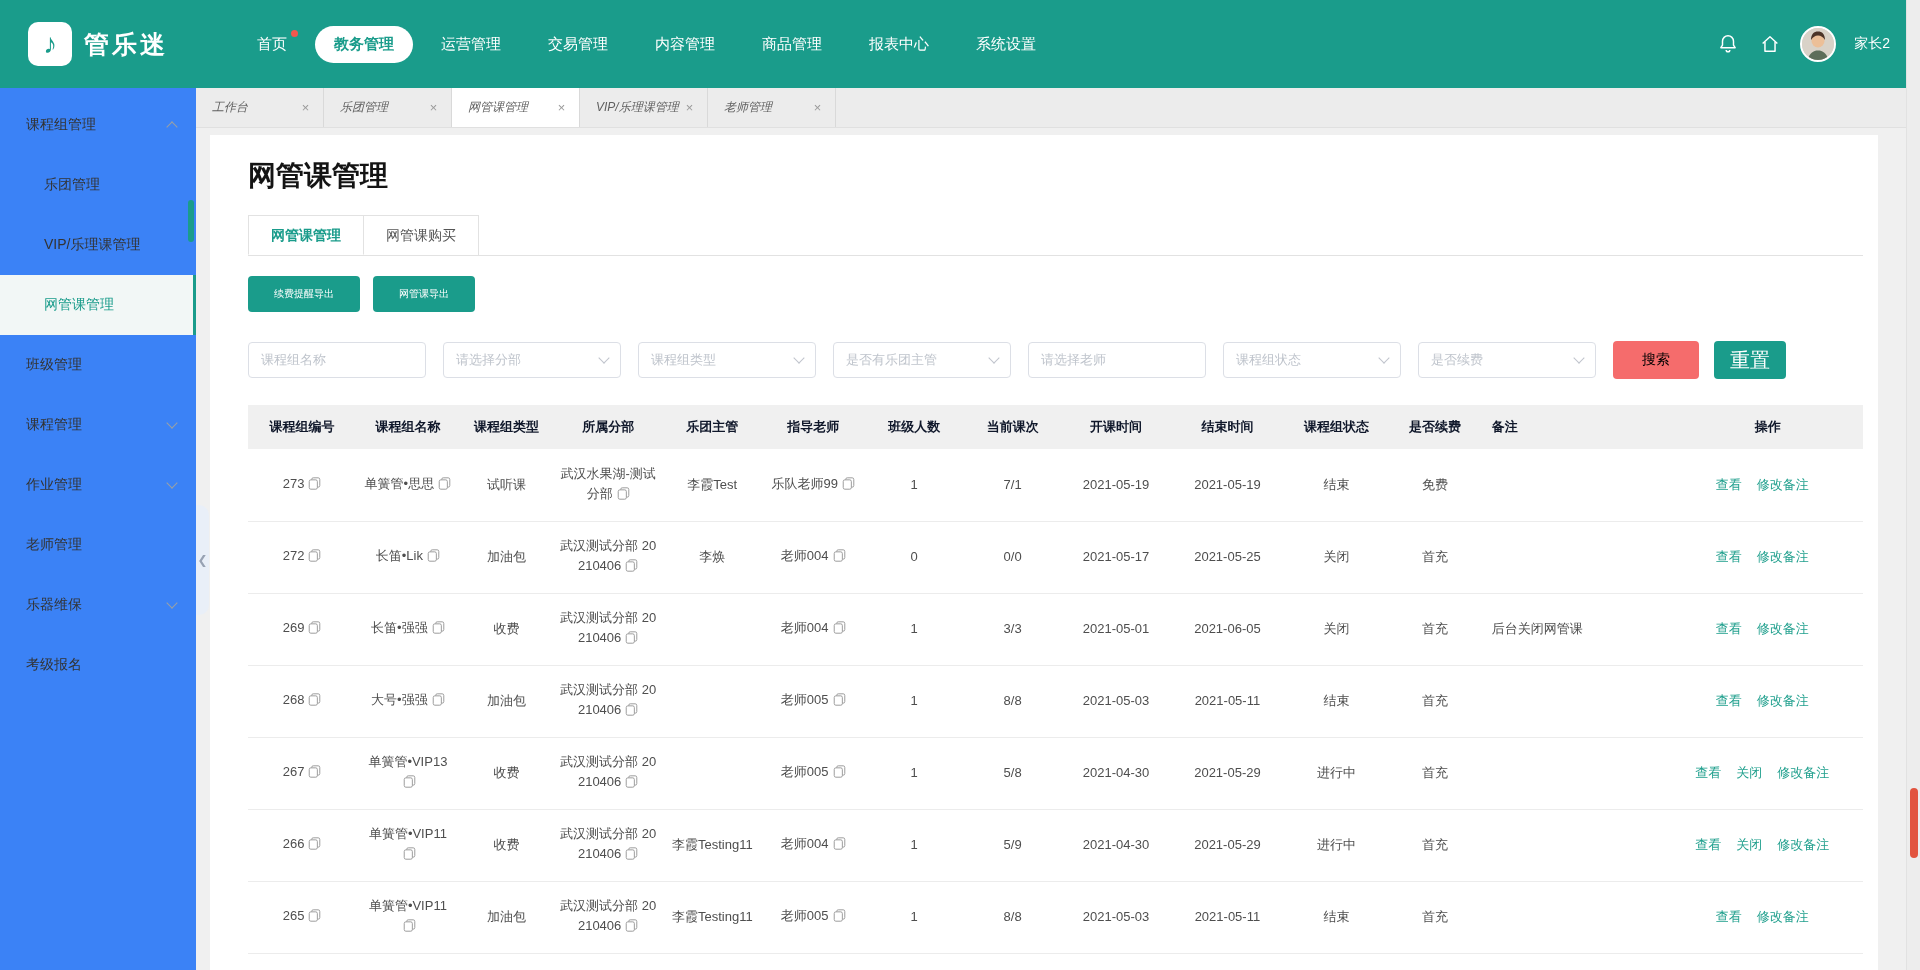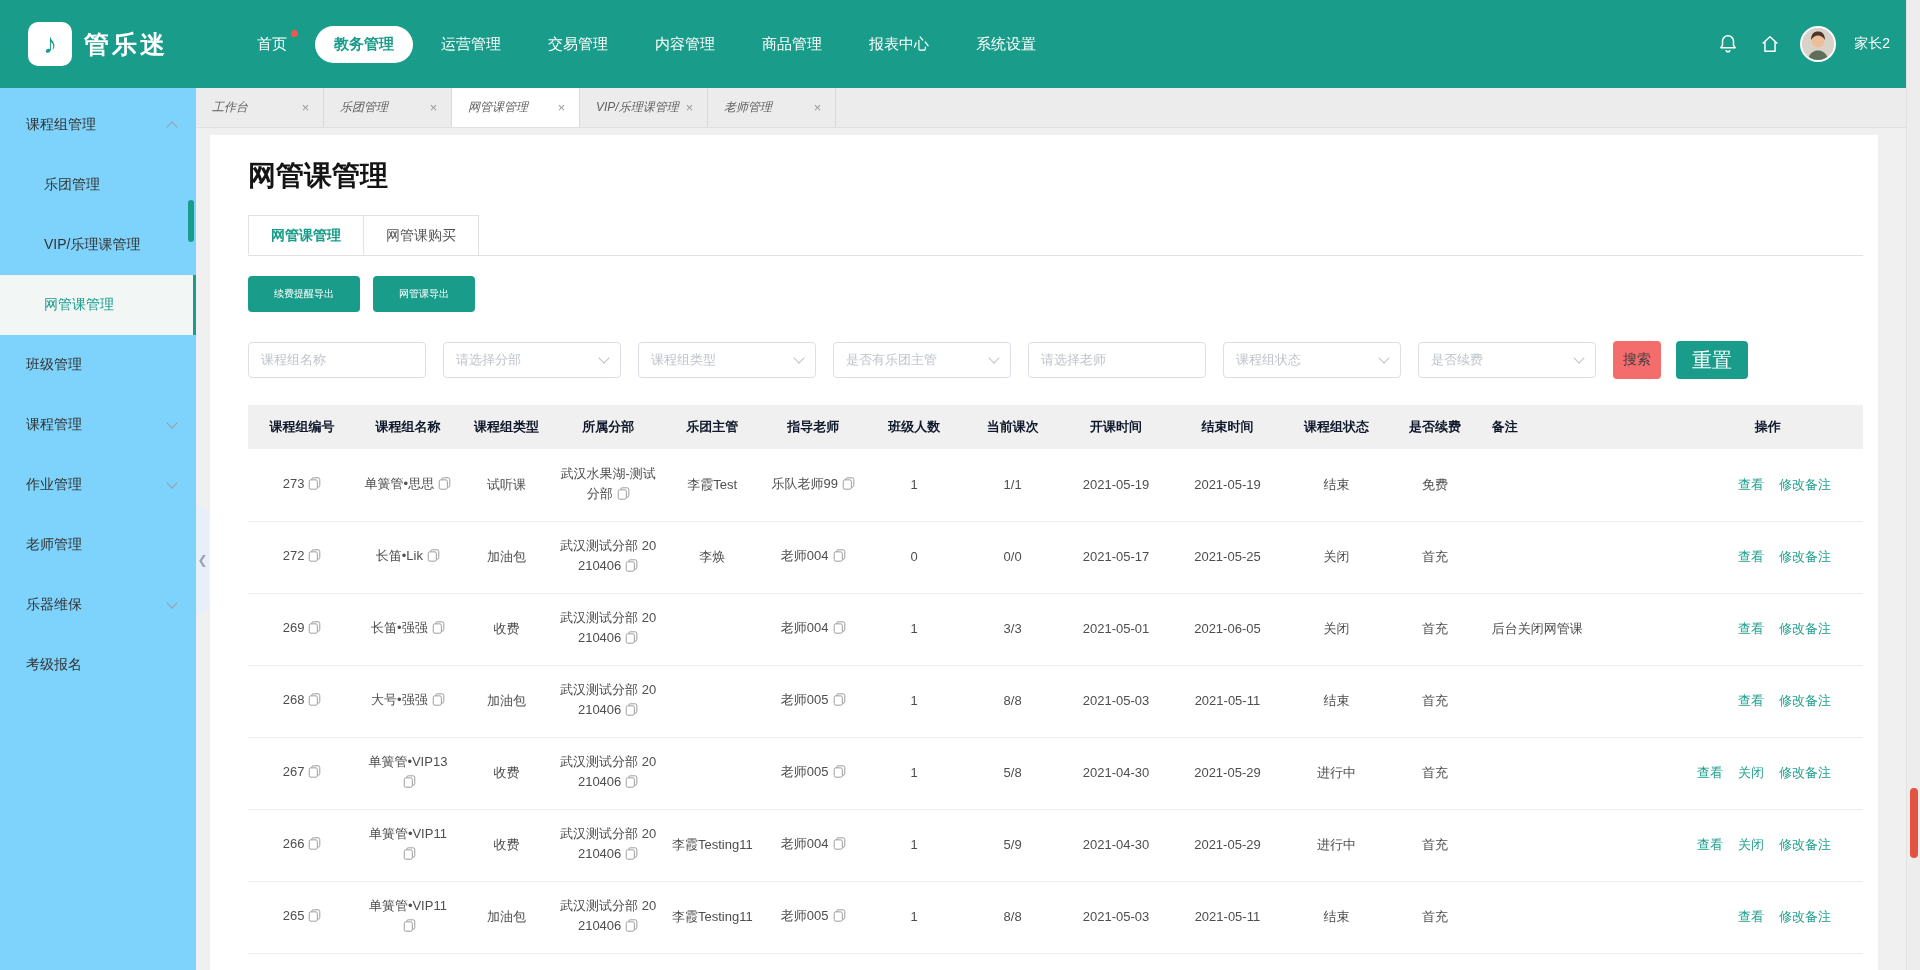--- a/index.html
+++ b/index.html
@@ -28,21 +28,21 @@
 
   
   .tabbar{position:absolute;left:196px;top:88px;right:0;height:40px;background:#ececec;
     display:flex;align-items:stretch;z-index:10;border-bottom:1px solid #e0e0e0;font-style:italic;}
   .tb-tab{width:128px;display:flex;align-items:center;justify-content:space-between;
     padding:0 12px 0 16px;font-size:12px;color:#5f5f5f;border-right:1px solid #d9d9d9;cursor:pointer;}
   .tb-tab.active{background:#fff;}
   .tb-close{color:#9a9a9a;font-size:13px;line-height:1;cursor:pointer;padding:2px;}
 
   
-  .sidebar{position:absolute;left:0;top:88px;bottom:0;width:196px;background:#7dd3fc;z-index:20;padding-top:7px;}
+  .sidebar{position:absolute;left:0;top:88px;bottom:0;width:196px;background:#3b82f6;z-index:20;padding-top:7px;}
   .side-item{height:60px;display:flex;align-items:center;justify-content:space-between;
     padding:0 20px 0 26px;font-size:14px;color:#333;cursor:pointer;}
   .side-item.sub{padding-left:44px;}
   .side-item.active{background:#f2f7f6;color:var(--teal);border-right:3px solid var(--teal);}
   .chev{width:8px;height:8px;border-right:1.6px solid #9aa0a6;border-bottom:1.6px solid #9aa0a6;flex-shrink:0;}
   .chev.down{transform:rotate(45deg);margin-top:-4px;}
   .chev.up{transform:rotate(-135deg);margin-top:4px;}
   .side-thumb{position:absolute;left:188px;top:200px;width:6px;height:42px;border-radius:3px;background:var(--teal);z-index:25;}
 
   
@@ -63,32 +63,32 @@
 
   .action-row{margin-top:20px;display:flex;}
   .btn-teal{background:var(--teal);color:#fff;border:none;border-radius:4px;height:36px;
     padding:0 26px;font-size:10px;margin-right:13px;cursor:pointer;font-family:inherit;}
 
   .filter-row{margin-top:29px;display:flex;align-items:center;}
   .filter{width:178px;height:36px;border:1px solid #dcdfe6;border-radius:4px;background:#fff;
     display:flex;align-items:center;justify-content:space-between;padding:0 12px;margin-right:17px;cursor:pointer;}
   .filter .ph{color:#bfc4cc;font-size:13px;white-space:nowrap;overflow:hidden;}
   .filter .chev{border-color:#c0c4cc;}
-  .btn-search{background:var(--danger);color:#404040;border:none;border-radius:4px;height:38px;width:48px;
+  .btn-search{background:var(--danger);color:#000000;border:none;border-radius:4px;height:38px;width:86px;
     font-size:14px;cursor:pointer;margin-right:15px;font-family:inherit;}
   .btn-reset{background:var(--teal);color:#fff;border:none;border-radius:4px;height:38px;width:72px;
     font-size:20px;cursor:pointer;font-family:inherit;}
 
   
   table{width:100%;border-collapse:collapse;table-layout:fixed;margin-top:26px;}
   th{background:#f0f0f0;font-size:13px;font-weight:bold;color:#0f172a;height:44px;padding:0 6px;text-align:center;}
   td{font-size:13px;color:#4e4e4e;height:72px;padding:8px 6px;text-align:center;border-bottom:1px solid #ececec;
     line-height:20px;vertical-align:middle;word-break:break-all;}
   th.col-remark,td.col-remark{text-align:left;padding-left:10px;}
-  td.col-actions{text-align:right;padding-right:32px;}
+  td.col-actions{padding-right:32px;}
   .cell-ico{display:inline-block;vertical-align:-2px;margin-left:4px;cursor:pointer;}
   .op-link{color:var(--link);margin-left:15px;cursor:pointer;white-space:nowrap;}
 
   
   .pagebar{position:absolute;right:0;top:0;width:14px;height:970px;background:#ededed;z-index:40;border-left:1px solid #e2e2e2;}
   .pagebar .thumb-red{position:absolute;left:3px;top:788px;width:8px;height:70px;border-radius:4px;background:#e2543f;cursor:pointer;}
 </style>
 </head>
 <body>
 
@@ -290,21 +290,21 @@
               <td class="col-branch"><span class="cell-text">武汉水果湖-测试分部</span><span class="cell-ico"><svg width="13" height="13" viewBox="0 0 16 16">
                     <rect x="4.5" y="1" width="10" height="11.5" rx="2" fill="#fff" stroke="#9a9a9a" stroke-width="1.2"></rect>
                     <rect x="1.5" y="3.5" width="10" height="11.5" rx="2" fill="#fff" stroke="#9a9a9a" stroke-width="1.2"></rect>
                   </svg></span></td>
               <td class="col-manager"><span class="cell-text">李霞Test</span></td>
               <td class="col-teacher"><span class="cell-text">乐队老师99</span><span class="cell-ico"><svg width="13" height="13" viewBox="0 0 16 16">
                     <rect x="4.5" y="1" width="10" height="11.5" rx="2" fill="#fff" stroke="#9a9a9a" stroke-width="1.2"></rect>
                     <rect x="1.5" y="3.5" width="10" height="11.5" rx="2" fill="#fff" stroke="#9a9a9a" stroke-width="1.2"></rect>
                   </svg></span></td>
               <td class="col-students"><span class="cell-text">1</span></td>
-              <td class="col-sessions"><span class="cell-text">1/1</span></td>
+              <td class="col-sessions"><span class="cell-text">7/1</span></td>
               <td class="col-start"><span class="cell-text">2021-05-19</span></td>
               <td class="col-end"><span class="cell-text">2021-05-19</span></td>
               <td class="col-status"><span class="cell-text">结束</span></td>
               <td class="col-renew"><span class="cell-text">免费</span></td>
               <td class="col-remark"></td>
               <td class="col-actions"><span class="op-link">查看</span><span class="op-link">修改备注</span></td>
             </tr>
             <tr>
               <td class="col-id"><span class="cell-text">272</span><span class="cell-ico"><svg width="13" height="13" viewBox="0 0 16 16">
                     <rect x="4.5" y="1" width="10" height="11.5" rx="2" fill="#fff" stroke="#9a9a9a" stroke-width="1.2"></rect>

